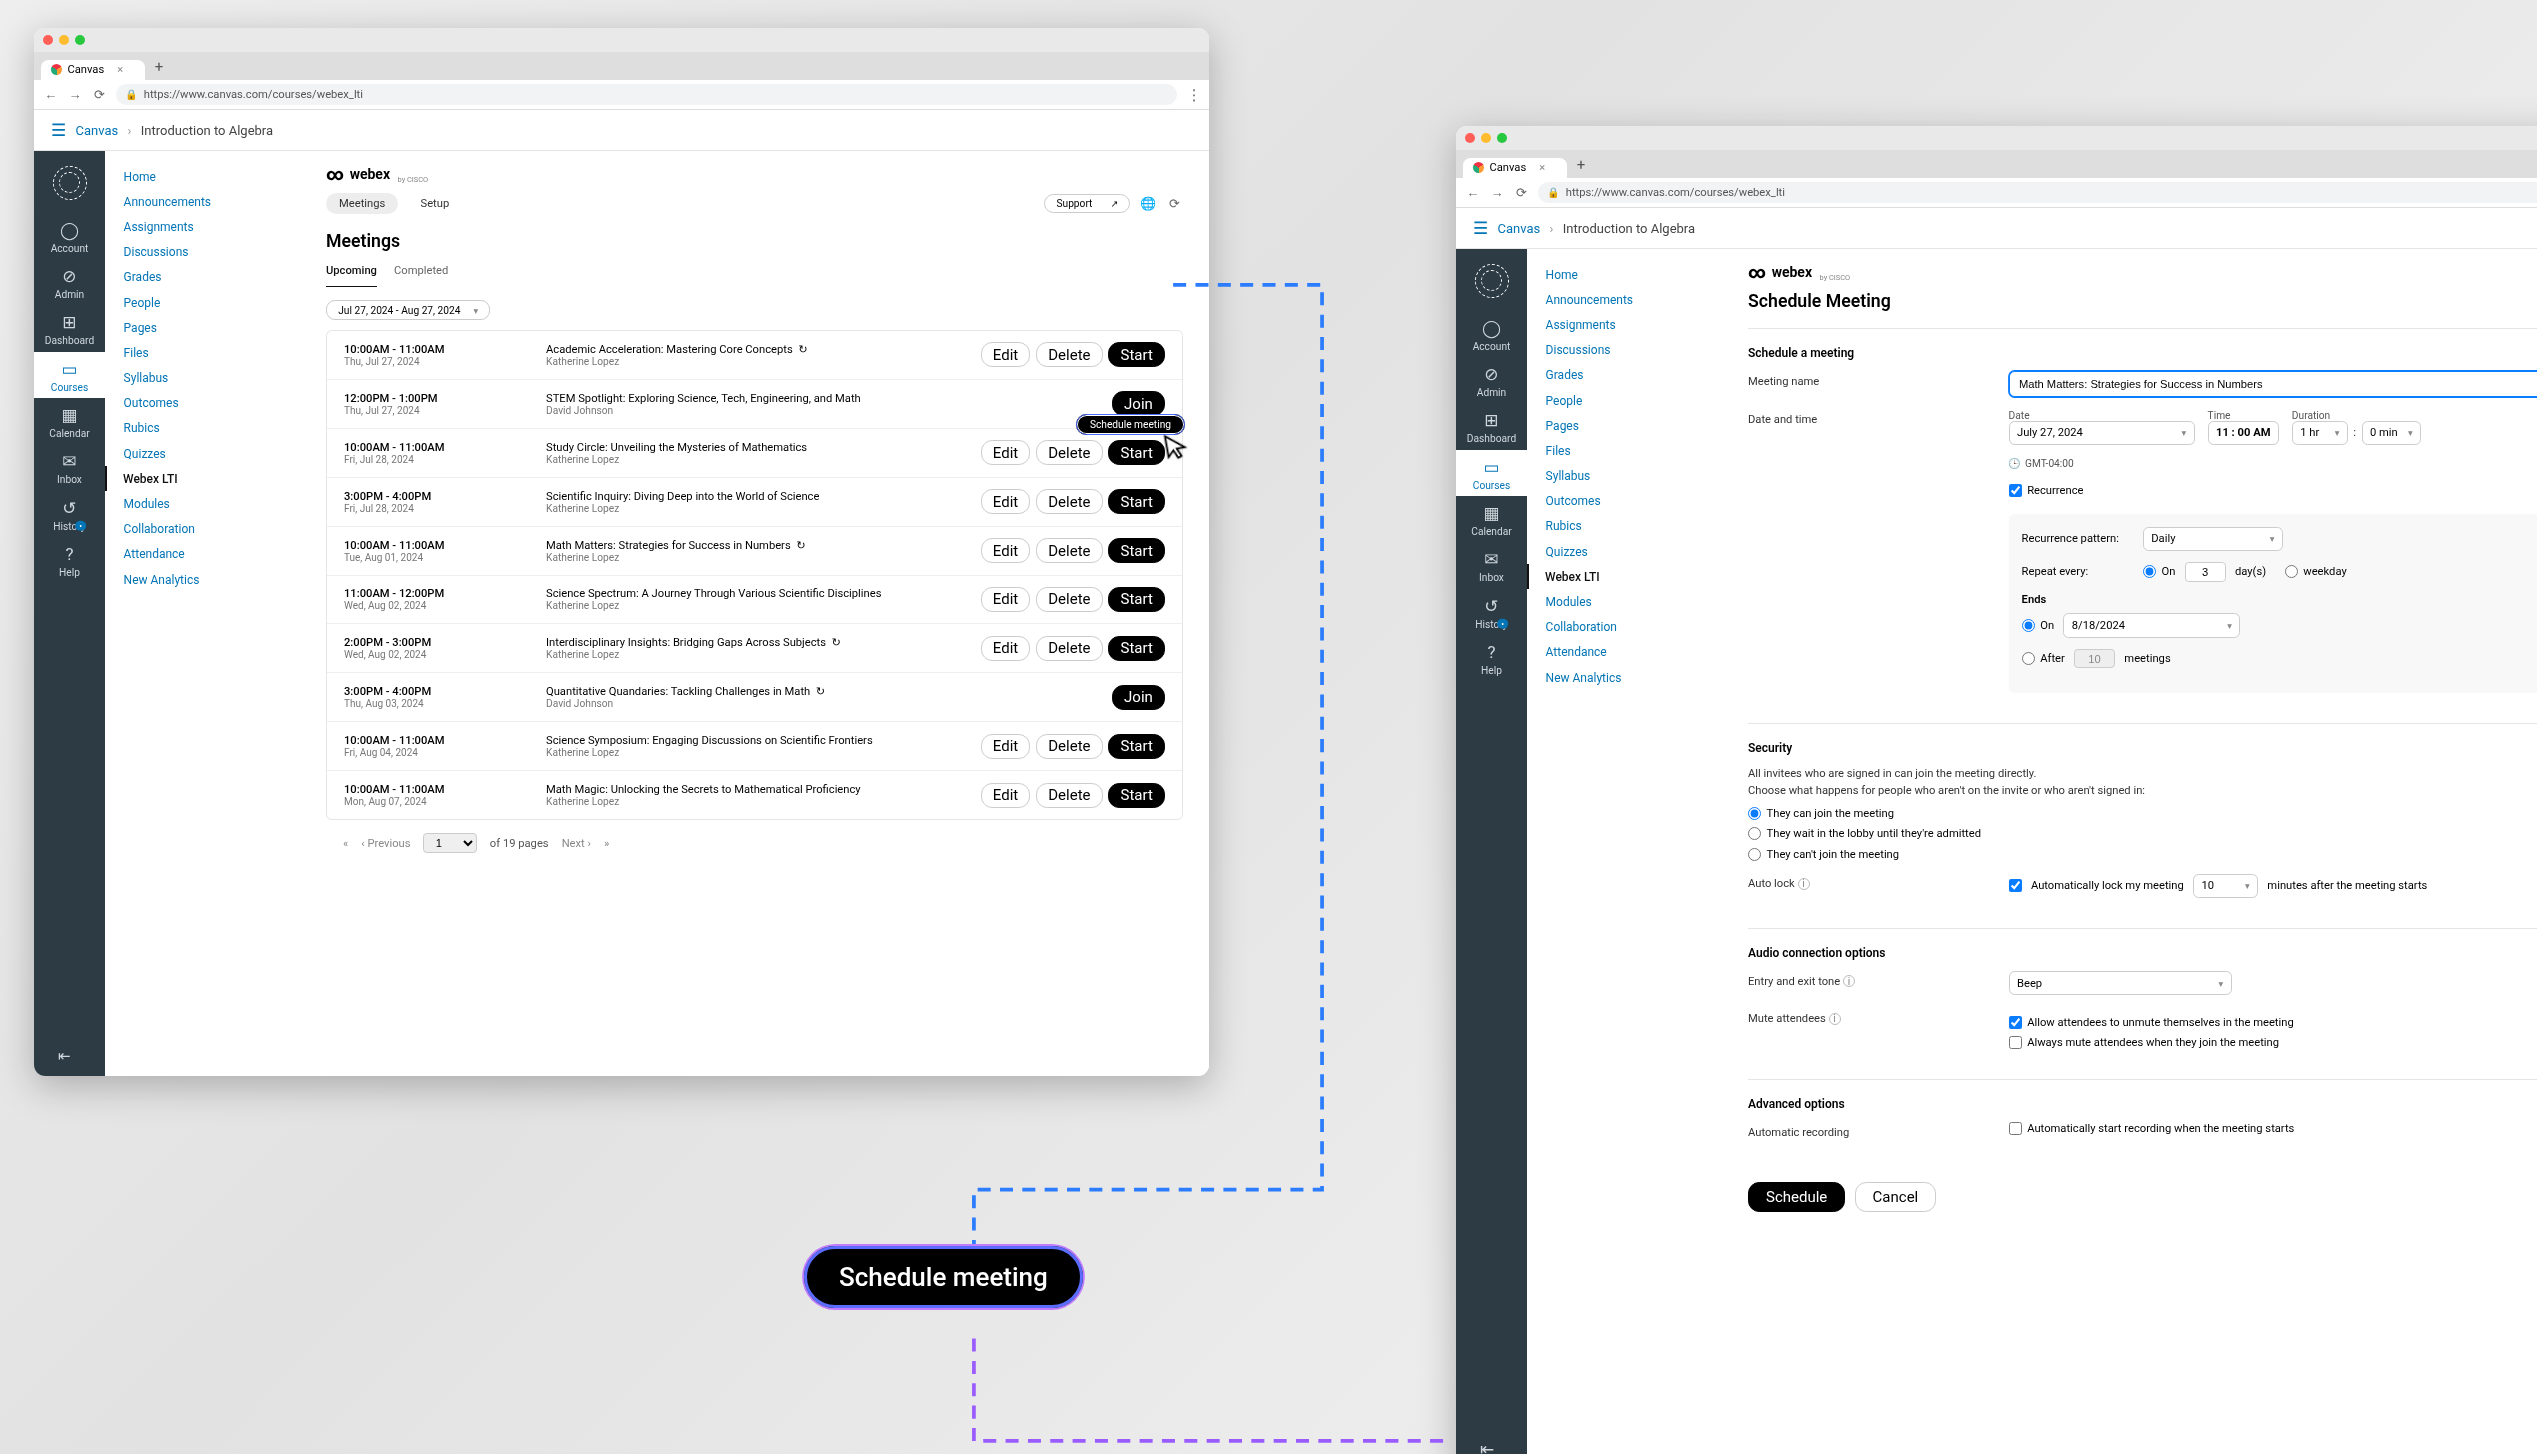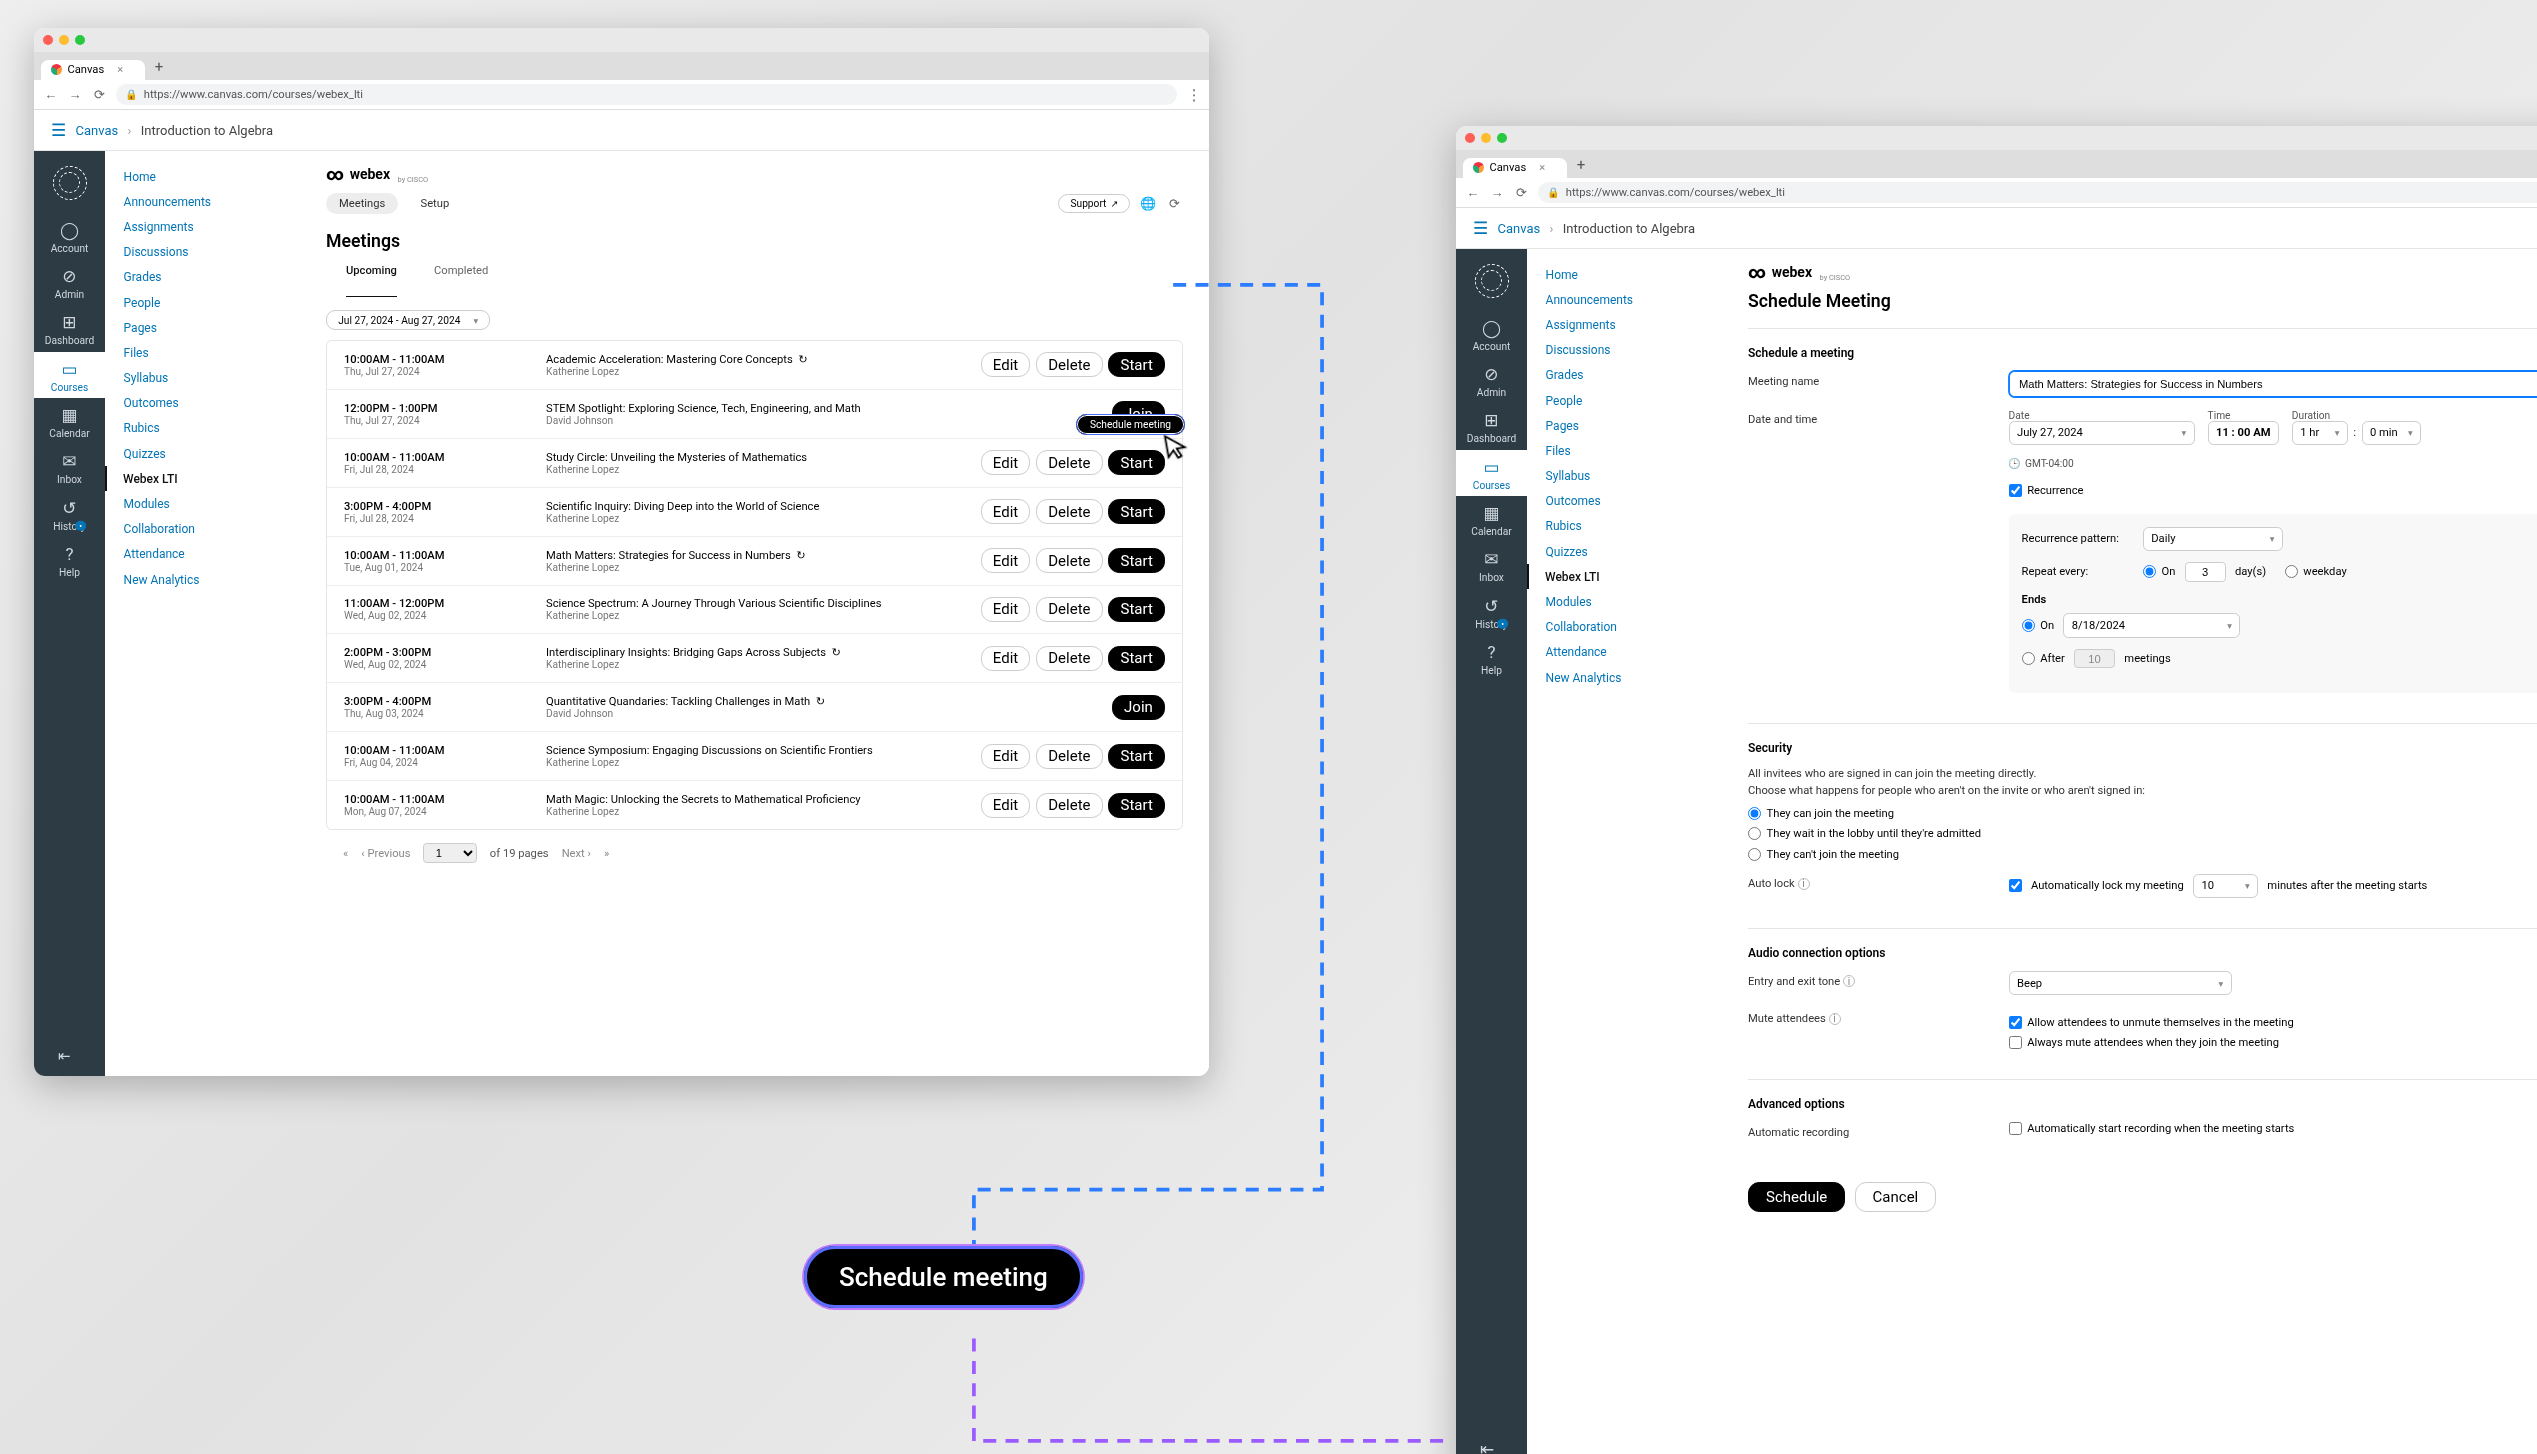--- a/index.html
+++ b/index.html
@@ -49,26 +49,26 @@
 
   .main { flex:1; padding: 13px 26px 18.6px; overflow:auto;}
   .brand { display:flex; align-items:center; gap:5.6px; font-weight:700; font-size:14px; margin-bottom:9.3px;}
   .brand::before{content:"∞"; font-size:17px; font-weight:900;}
   .brand small{ font-weight:400; font-size:7.4px; color:#888; margin-left:1.9px; align-self:flex-end;}
 
   .pills { display:flex; align-items:center; gap:9.3px; margin-bottom:17px;}
   .pill { background:#ededed; border-radius:13px; padding:3.7px 13px; font-size:11.2px; color:#333;}
   .pill.ghost{ background:transparent;}
   .rightactions { margin-left:auto; display:flex; align-items:center; gap:9.3px;}
-  .support { border:0.9px solid #ccc; border-radius:13px; padding:2.8px 11.2px; font-size:10.2px; display:flex; align-items:center; gap:4px;}
+  .support { border:0.9px solid #ccc; border-radius:13px; padding:2.8px 11.2px; font-size:10.2px; display:flex; align-items:center; gap:18px;}
   .icobtn { width:17px;height:17px; color:#666; display:flex;align-items:center;justify-content:center;font-size:13px;}
 
   h2.pgtitle { font-size:17.7px; font-weight:600; margin-bottom:13px;}
   .subtabs { display:flex; gap:17px; font-size:11.2px; margin-bottom:13px;}
-  .subtab { color:#666; padding-bottom:19px; cursor:pointer;margin-left:20px;}
+  .subtab { color:#666; padding-bottom:9px; cursor:pointer;}
   .subtab.active { color:#111; border-bottom:1.9px solid #111; font-weight:500;}
 
   .datechip { margin-bottom:9.3px;}
   .chip { border:0.9px solid #ccc; border-radius:9px; padding:3.7px 11.2px; font-size:10.2px; display:inline-flex; align-items:center; gap:13px; background:#fff;}
   .chip .chev{font-size:9.3px;color:#888;}
 
   .schedulebtn { position:absolute; right:24px; top:263px; z-index:5;}
   .sbtn { background:#000; color:#fff; border-radius:13px; padding:3.7px 13px; font-size:10.2px; border:1.9px solid #4b6cff; box-shadow:0 0 0 0.9px #fff inset;}
   .cursor { position:absolute; right:17px; top:281px; z-index:6; font-size:28px; transform:rotate(-10deg);}
   .cursor svg{width:28px;height:28px;filter:drop-shadow(0 0.9px 0.9px rgba(0,0,0,.3));}

